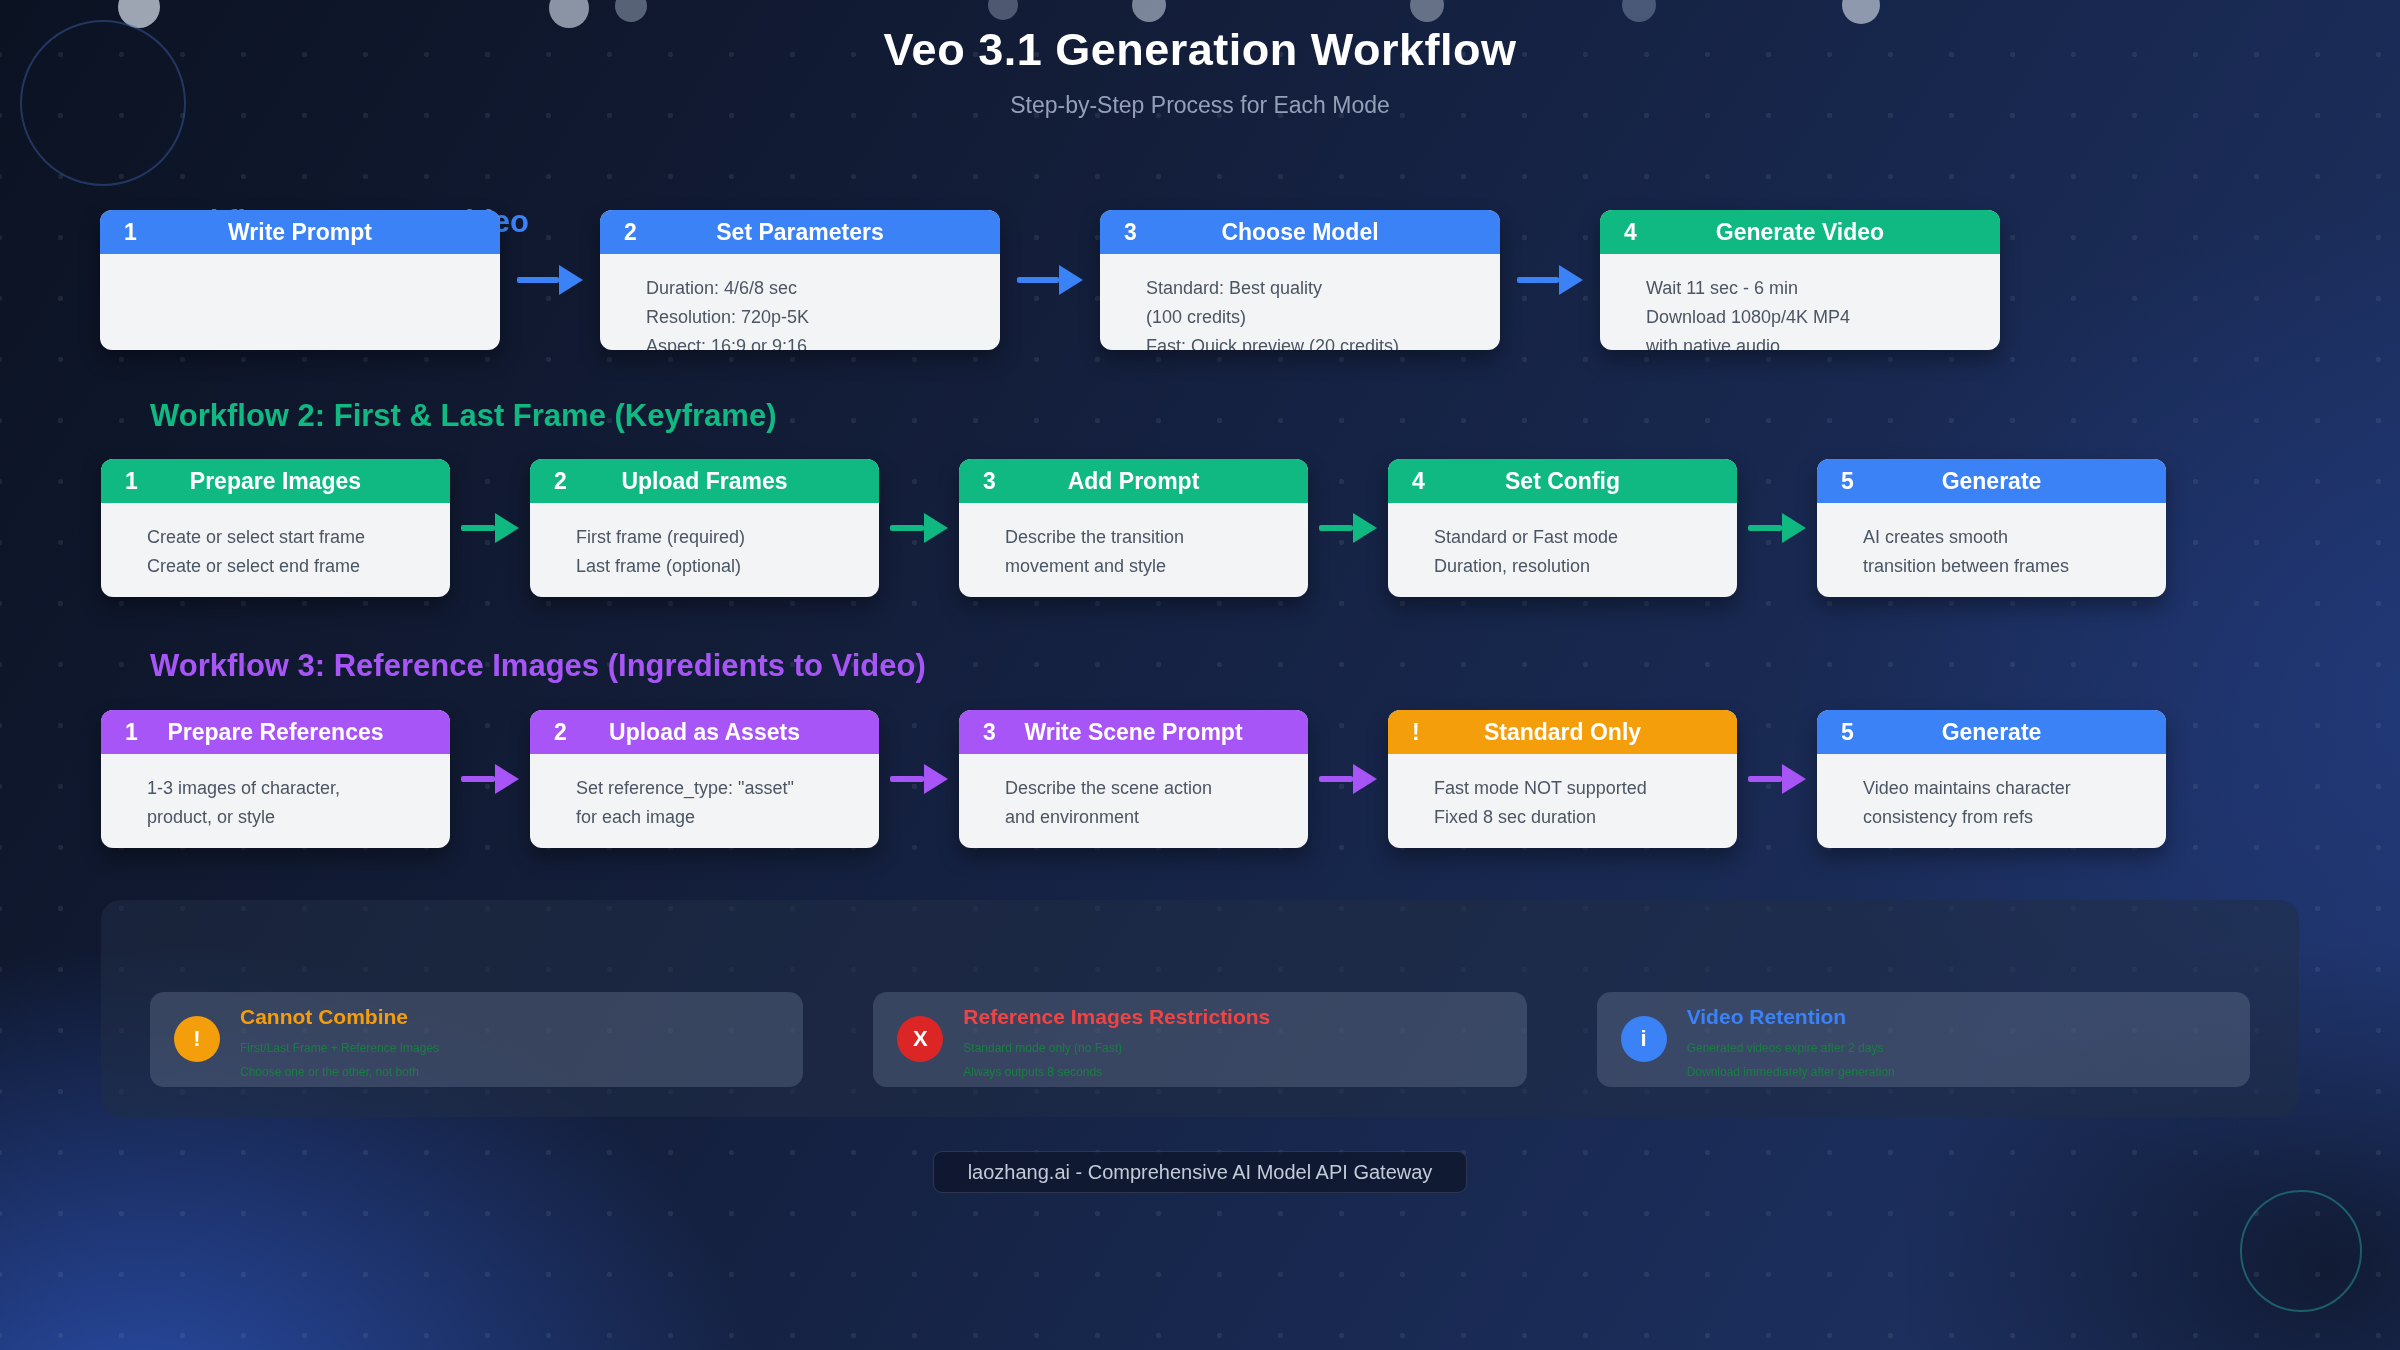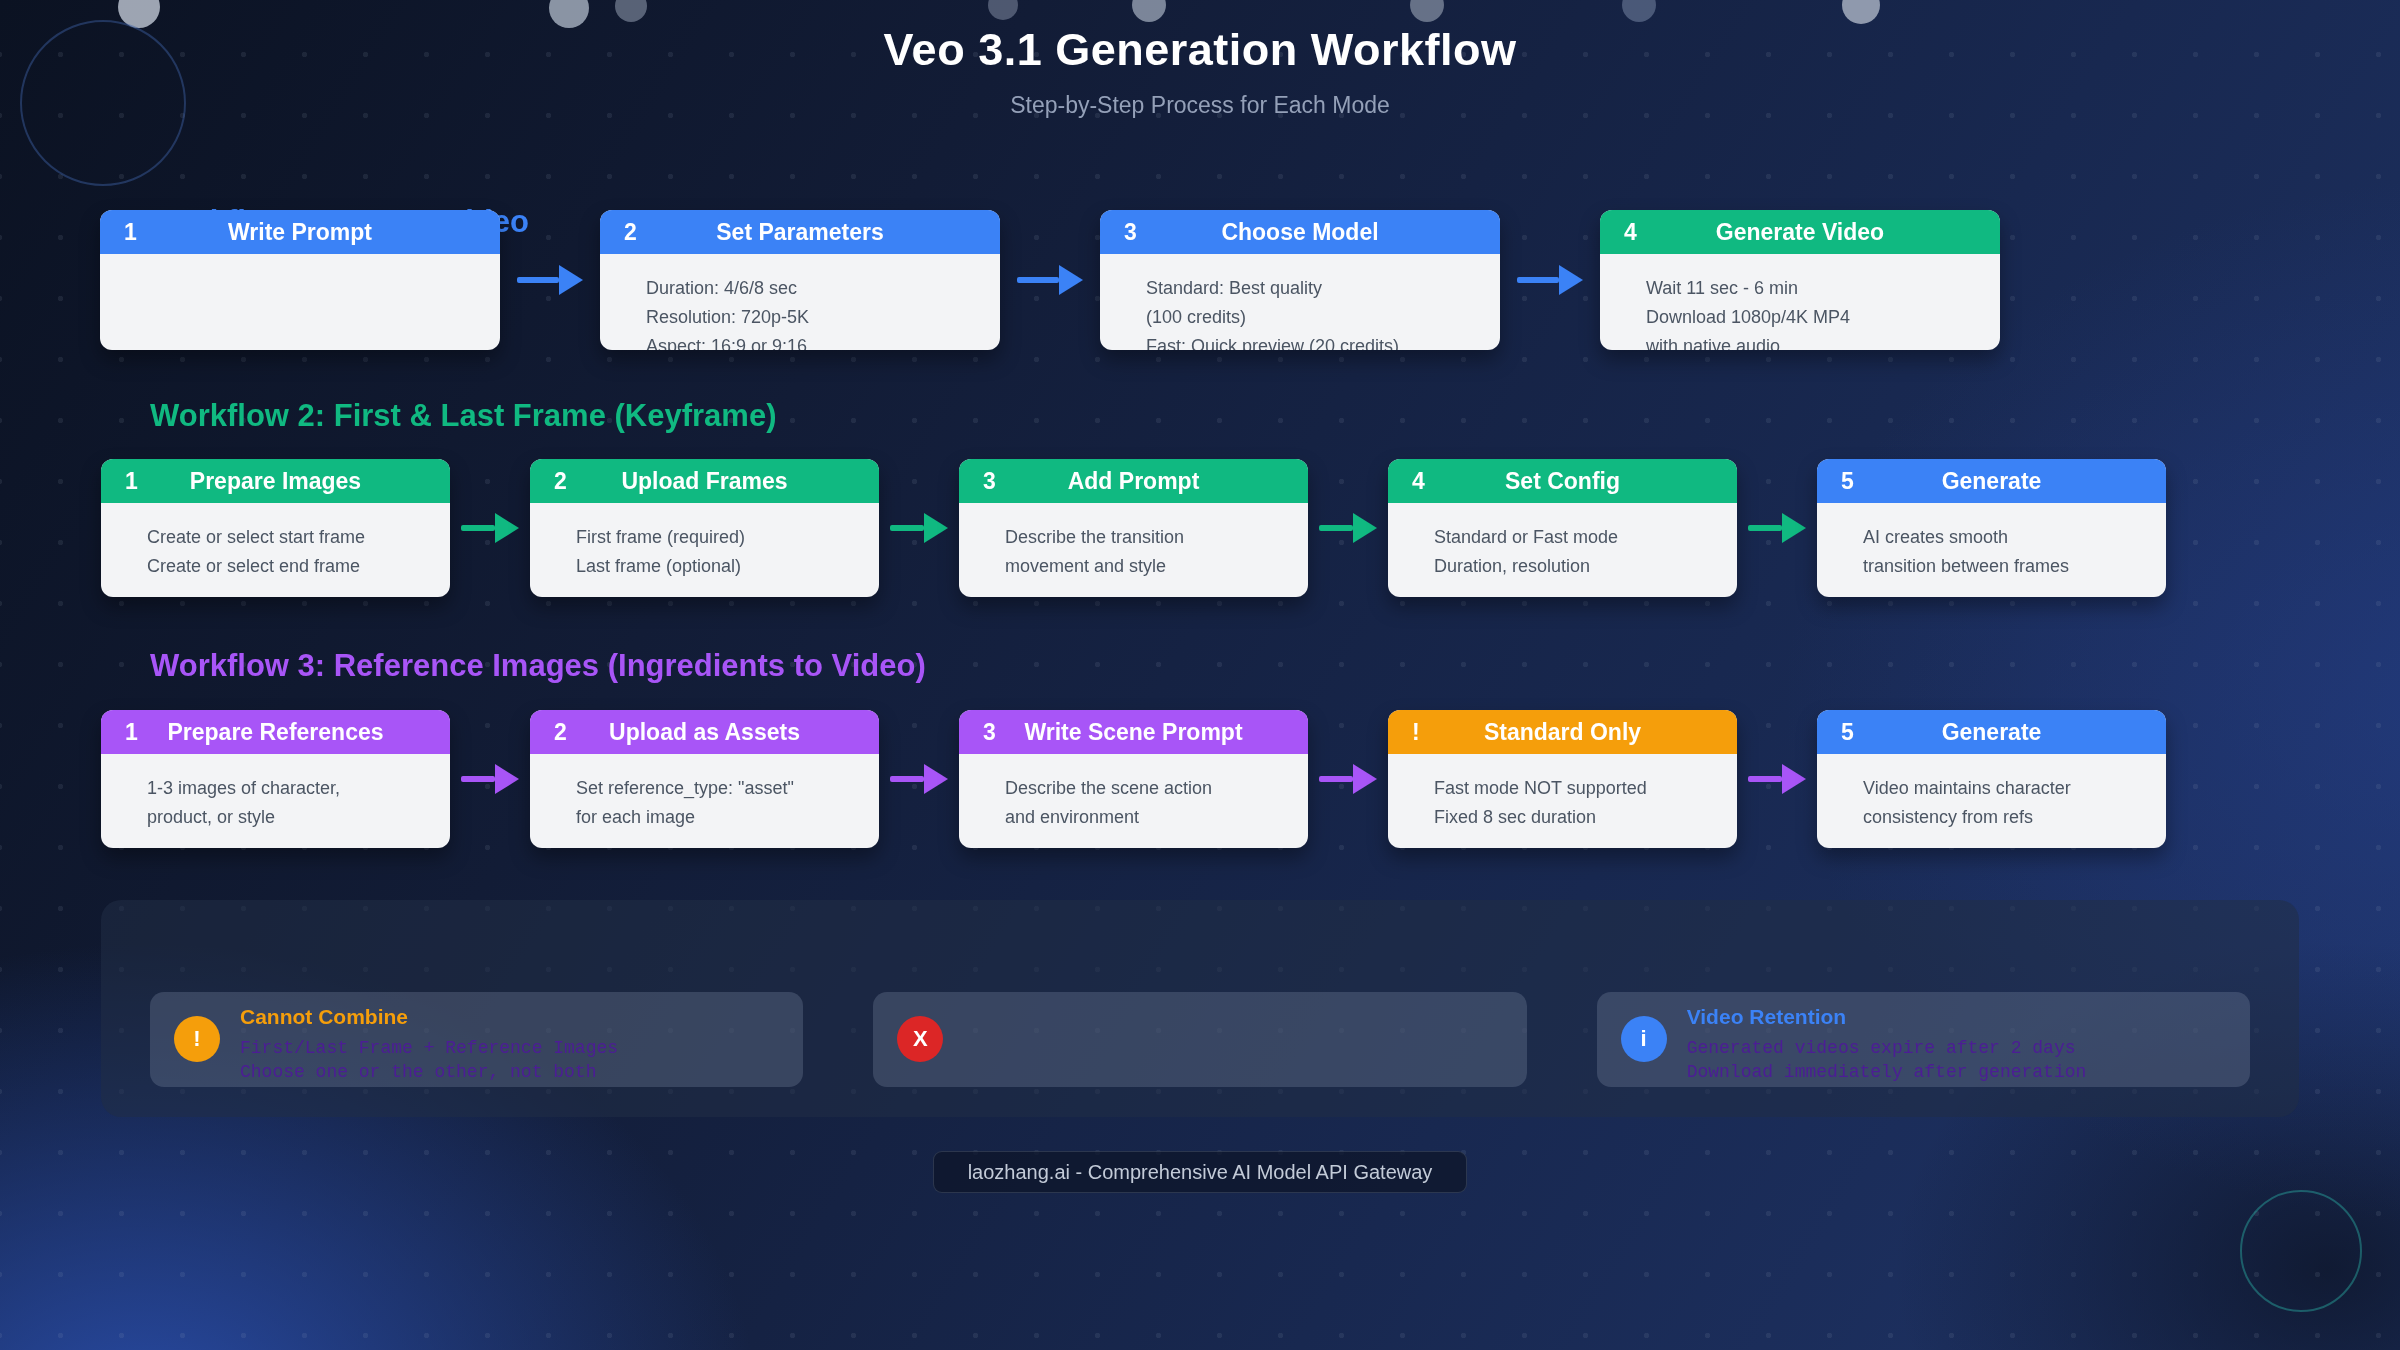--- a/index.html
+++ b/index.html
@@ -41,21 +41,21 @@
     background:rgba(33,45,70,0.55);border-radius:20px;}
   .limits-heading{position:absolute;top:26px;left:0;width:100%;text-align:center;
     font-size:34px;font-weight:bold;color:#fff;}
   .limits-cards{position:absolute;top:92px;left:49px;right:49px;display:flex;gap:70px;}
   .limit-card{flex:1;height:95px;background:rgba(125,140,165,0.30);border-radius:14px;
     position:relative;}
   .limit-icon{position:absolute;left:24px;top:24px;width:46px;height:46px;border-radius:50%;
     color:#fff;font-weight:bold;font-size:22px;text-align:center;line-height:46px;}
   .limit-text{position:absolute;left:90px;top:13px;}
   .limit-title{font-size:21px;font-weight:bold;margin-bottom:7px;}
-  .limit-line{font-size:18px;line-height:24px;color:#4c1d95;font-family:Liberation Mono, monospace;}
+  .limit-line{font-size:12px;line-height:24px;color:#15803d;}
   .footer-badge{position:absolute;top:1151px;left:0;width:100%;text-align:center;}
   .footer-pill{display:inline-block;height:40px;line-height:40px;padding:0 34px;
     background:rgba(13,21,42,0.75);border:1px solid rgba(148,163,184,0.22);
     border-radius:9px;font-size:20px;color:#c3cbd8;}
 </style>
 </head>
 <body>
 
 <div class="dotgrid"></div>
 
@@ -296,20 +296,25 @@
       <div class="limit-card">
         <div class="limit-icon" style="background: rgb(245, 158, 11);">!</div>
         <div class="limit-text">
           <div class="limit-title" style="color: rgb(245, 158, 11);">Cannot Combine</div>
           <div class="limit-line">First/Last Frame + Reference Images</div>
           <div class="limit-line">Choose one or the other, not both</div>
         </div>
       </div>
       <div class="limit-card">
         <div class="limit-icon" style="background: rgb(220, 38, 38);">X</div>
+        <div class="limit-text">
+          <div class="limit-title" style="color: rgb(239, 68, 68);">Reference Images Restrictions</div>
+          <div class="limit-line">Standard mode only (no Fast)</div>
+          <div class="limit-line">Always outputs 8 seconds</div>
+        </div>
       </div>
       <div class="limit-card">
         <div class="limit-icon" style="background: rgb(59, 130, 246);">i</div>
         <div class="limit-text">
           <div class="limit-title" style="color: rgb(59, 130, 246);">Video Retention</div>
           <div class="limit-line">Generated videos expire after 2 days</div>
           <div class="limit-line">Download immediately after generation</div>
         </div>
       </div>
     </div>

